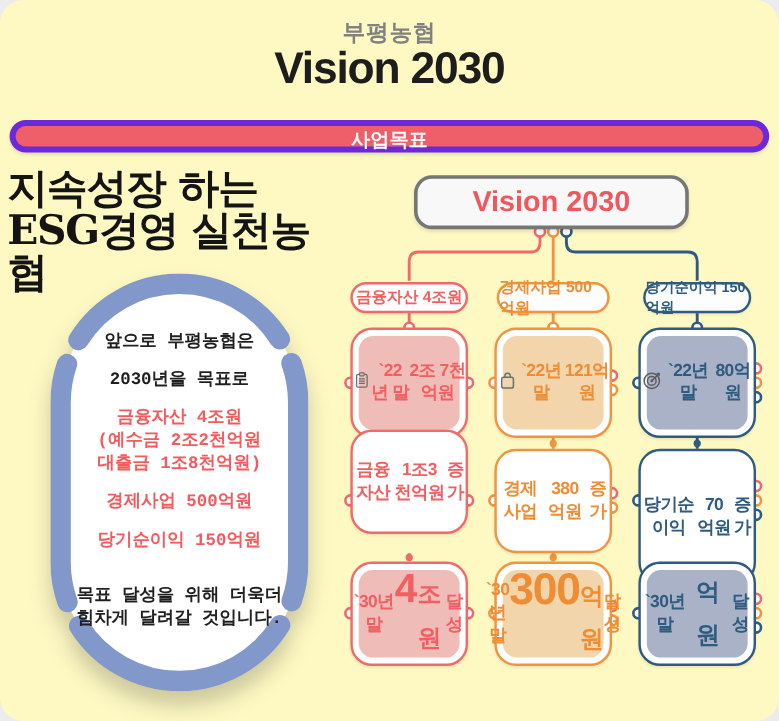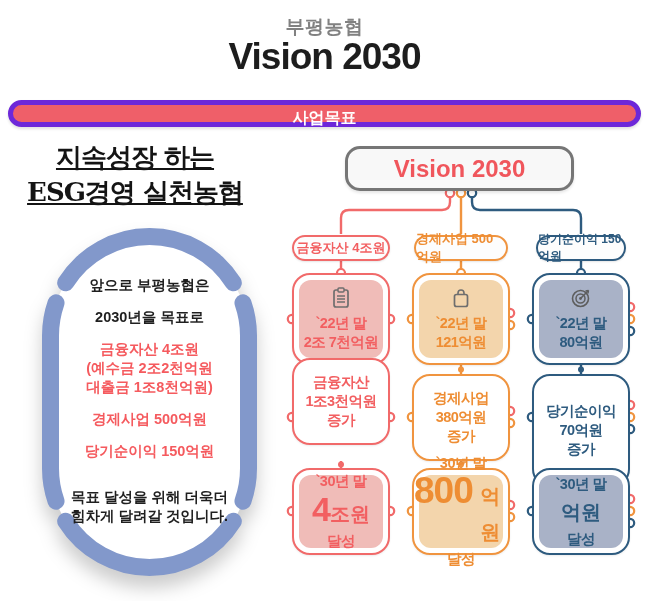--- a/index.html
+++ b/index.html
@@ -1,36 +1,36 @@
 <!DOCTYPE html>
 <html><head>
 <meta charset="utf-8">
 <style>
   html,body{margin:0;padding:0;}
   body{font-family:"Liberation Sans","DejaVu Sans",sans-serif;background:#ececec;}
-  .stage{position:relative;width:649px;height:601px;background:#ffffff;overflow:hidden;}
+  .stage{position:relative;width:649px;height:601px;background:#fef9c3;overflow:hidden;border-radius:20px;}
 
   
   .org-title{position:absolute;left:0;top:14px;width:100%;text-align:center;
     font-size:19px;font-weight:bold;color:#818181;letter-spacing:.5px;}
   .main-title{position:absolute;left:0;top:36px;width:100%;text-align:center;
     font-size:37px;font-weight:bold;color:#1d1d1d;letter-spacing:-1px;}
   .banner{position:absolute;left:8px;top:100px;width:633px;height:27px;border-radius:15px;
     background:#ef5f69;border:5px solid #6d28d9;box-sizing:border-box;
     color:#ffffff;font-size:16px;font-weight:bold;text-align:center;line-height:25px;
     box-shadow:0 2px 3px rgba(0,0,0,.12);}
 
   
-  .slogan{position:absolute;left:6px;top:140px;width:258px;text-align:center;
-    font-family:"DejaVu Serif","Liberation Serif",serif;font-size:26px;line-height:35px;
-    color:#141414;font-weight:600;letter-spacing:-1px;text-decoration:underline;}
+  .slogan{position:absolute;left:6px;top:140px;width:258px;
+    font-family:"DejaVu Serif","Liberation Serif",serif;font-size:34px;line-height:35px;
+    color:#141414;font-weight:600;letter-spacing:-1px;}
   .oval-svg{position:absolute;left:42px;top:228px;filter:drop-shadow(0 12px 9px rgba(0,0,0,.20));}
   .oval-text{position:absolute;left:62px;top:276px;width:175px;text-align:center;
     font-size:14.5px;font-weight:bold;line-height:19px;color:#1f1f1f;}
-  .oval-text p{margin:0 0 13px 0;}
+  .oval-text p{margin:0 0 13px 0;font-family:Liberation Mono, monospace;}
   .oval-text .red{color:#f55a5e;}
 
   
   .vision-box{position:absolute;left:345px;top:146px;width:229px;height:45px;box-sizing:border-box;
     background:#f8f8f8;border:3px solid #767676;border-radius:15px;
     display:flex;align-items:center;justify-content:center;
     font-size:24px;font-weight:bold;color:#f0565c;letter-spacing:0px;
     box-shadow:0 2px 3px rgba(0,0,0,.10);}
 
   
@@ -50,21 +50,21 @@
 
   
   .box{position:absolute;width:98px;box-sizing:border-box;background:#ffffff;border-radius:18px;
     box-shadow:0 1px 2px rgba(0,0,0,.08);}
   .box.red{border:2.5px solid #f16a6a;}
   .box.orange{border:2.5px solid #f0943f;}
   .box.navy{border:2.5px solid #2e5b7f;}
   .box-fill{position:absolute;left:5px;right:5px;top:5px;bottom:5px;border-radius:12px;}
   .fill-red{background:#f0bcb8;} .fill-orange{background:#f3d5ac;} .fill-navy{background:#a9b2c7;}
   .box-content{position:absolute;left:0;top:0;width:100%;height:100%;
-    display:flex;flex-direction:column;align-items:center;justify-content:center;
+    display:flex;flex-direction:row;align-items:center;justify-content:center;
     text-align:center;font-weight:bold;}
   .t-red{color:#f25f61;} .t-orange{color:#ee8d33;} .t-navy{color:#2e5b7f;}
   .box-line{font-size:14.5px;line-height:19px;letter-spacing:-0.5px;}
   .icon{margin-bottom:4px;}
   .big-line{display:flex;align-items:baseline;justify-content:center;line-height:36px;}
   .big{font-size:37px;font-weight:bold;letter-spacing:-1px;}
   .big.small4{font-size:34px;}
   .unit{font-size:20px;font-weight:bold;}
 </style>
 </head>
@@ -223,21 +223,21 @@
       <div class="box-line">경제사업</div>
       <div class="box-line">380억원</div>
       <div class="box-line">증가</div>
     </div>
   </div>
   <div class="box orange" style="left:412px;top:468px;height:87px;">
     <div class="box-fill fill-orange"></div>
     <div class="box-content t-orange">
       <div class="box-line">`30년 말</div>
       <div class="big-line">
-        <span class="big">800</span>
+        <span class="big">300</span>
         <span class="unit">억원</span>
       </div>
       <div class="box-line">달성</div>
     </div>
   </div>
 
   <div class="box navy" style="left:532px;top:273px;height:92px;">
     <div class="box-fill fill-navy"></div>
     <div class="box-content t-navy">
       <svg class="icon" width="24" height="24" viewBox="0 0 24 24">

